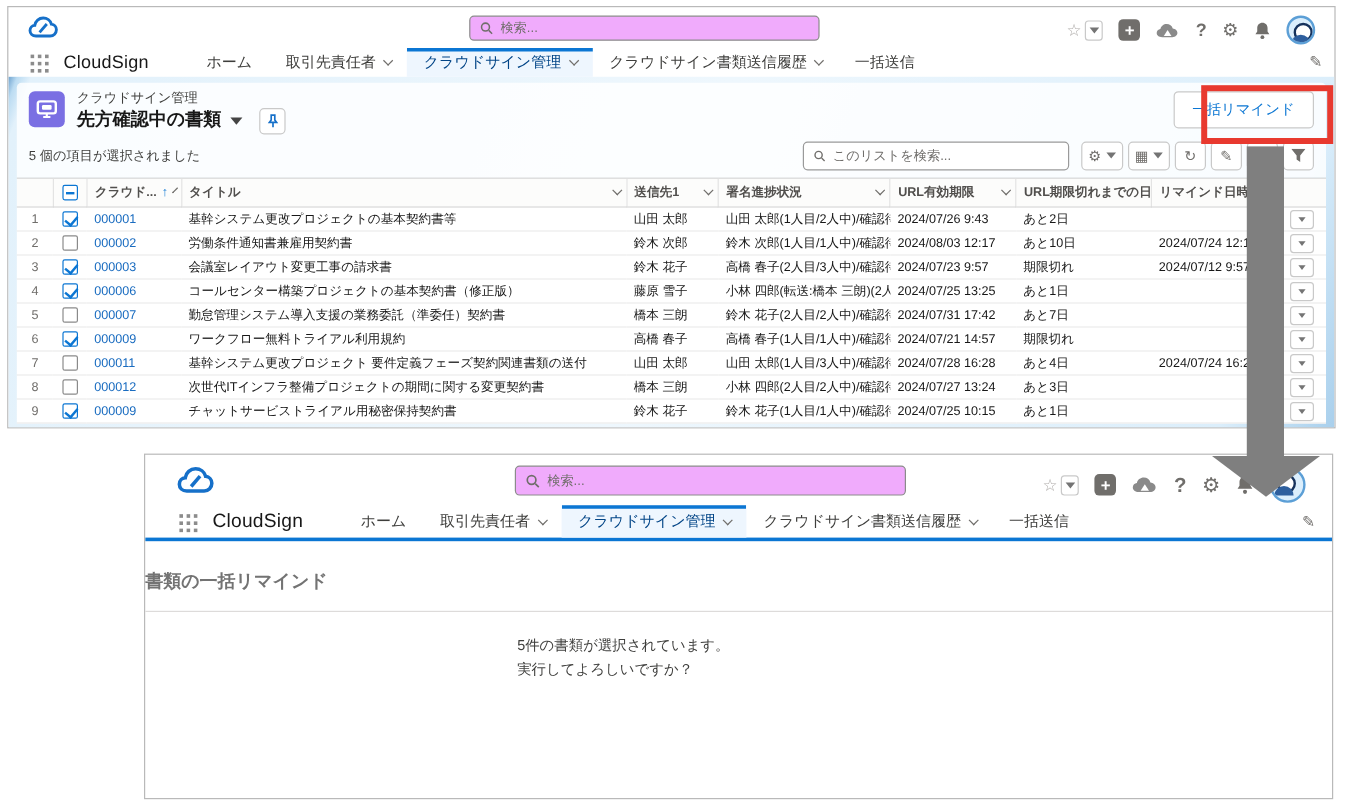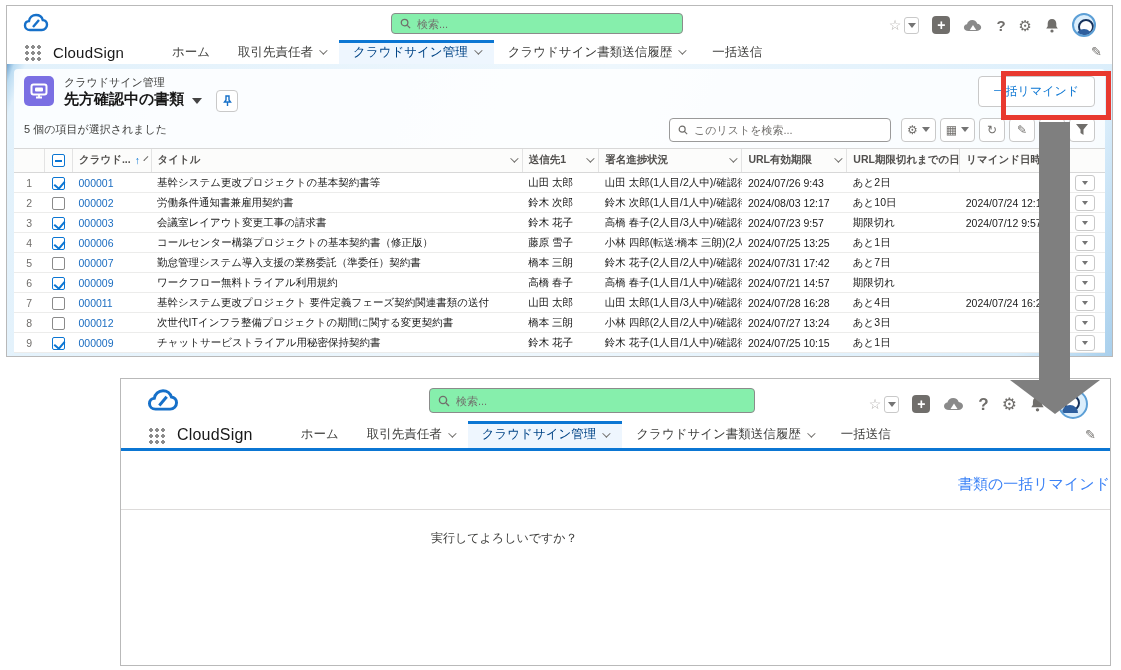--- a/index.html
+++ b/index.html
@@ -10,21 +10,21 @@
   
   .shot { position:absolute; background:#fff; border:1px solid #b9b9b9; overflow:hidden; }
   #shot1 { left:6px; top:5px; width:1107px; height:352px; }
   #shot2 { left:120px; top:378px; width:991px; height:288px; }
 
   .ghead { display:flex; align-items:center; position:relative; }
   #shot1 .ghead { height:34px; padding:0 14px 0 16px; }
   #shot2 .ghead { height:42px; padding:0 18px 0 26px; }
 
   .logo-cloud { flex:0 0 auto; }
-  .gsearch { position:absolute; display:flex; align-items:center; gap:6px; border:1px solid #8b8b8b; border-radius:4px; background:#86efac; padding:0 8px; }
+  .gsearch { position:absolute; display:flex; align-items:center; gap:6px; border:1px solid #8b8b8b; border-radius:4px; background:#f0abfc; padding:0 8px; }
   #shot1 .gsearch { left:384px; top:7px; width:292px; height:21px; }
   #shot2 .gsearch { left:308px; top:9px; width:326px; height:25px; }
   .gsearch input { border:none; outline:none; flex:1; font-size:11px; color:#444; background:transparent; font-family:inherit; }
   .gsearch input::placeholder { color:#706e6b; }
 
   .gicons { position:absolute; display:flex; align-items:center; gap:13px; }
   #shot1 .gicons { right:16px; top:7px; }
   #shot2 .gicons { right:22px; top:10px; }
   .fav { display:flex; align-items:center; }
   .star { color:#b0adab; font-size:14px; line-height:1; }
@@ -97,21 +97,21 @@
   .lnk { color:#1a6cc0; text-decoration:none; }
   .cb { display:inline-block; width:13px; height:13px; border:1px solid #8a8a8a; border-radius:2px; background:#fff; position:relative; vertical-align:middle; }
   .cb.checked { border-color:#0b76d3; }
   .cb.checked::after { content:""; position:absolute; left:3px; top:1px; width:5px; height:8px; border-right:2px solid #0b76d3; border-bottom:2px solid #0b76d3; transform:rotate(40deg); }
   .cb.indet { border-color:#0b76d3; }
   .cb.indet::after { content:""; position:absolute; left:2px; top:5px; width:7px; height:2px; background:#0b76d3; }
   .rowmenu { width:20px; height:16px; border:1px solid #c9c9c9; border-radius:3px; background:#fff; display:inline-flex; align-items:center; justify-content:center; }
   .rowmenu .tri-down { border-left-width:3.5px; border-right-width:3.5px; border-top-width:4.5px; }
 
   
-  .dlg-title { text-align:right; font-size:15px; font-weight:400; color:#3b82f6; margin-top:24px; }
+  .dlg-title { text-align:left; font-size:15px; font-weight:700; color:#737373; margin-top:24px; }
   .dlg-divider { border-top:1px solid #dddbda; margin-top:15px; }
   .dlg-body { margin:18px 0 0 310px; font-size:12px; color:#3e3e3c; line-height:1.7; }
   .dlg-actions { display:flex; justify-content:center; gap:9px; margin-top:18px; }
   .btn-cancel { padding:7px 16px; font-size:12px; color:#0b76d3; background:#fff; border:1px solid #c9c9c9; border-radius:4px; font-family:inherit; }
   .btn-confirm { padding:7px 16px; font-size:12px; color:#fff; background:#0b76d3; border:1px solid #0b76d3; border-radius:4px; font-family:inherit; }
 
   
   #red-box { position:absolute; left:1001px; top:71px; width:110px; height:49px; border:5px solid #e8392f; z-index:40; pointer-events:none; }
   #arrow-shaft { position:absolute; left:1039px; top:122px; width:31px; height:258px; background:#7f7f7f; z-index:50; }
   #arrow-head { position:absolute; left:1010px; top:380px; width:0; height:0; border-left:45px solid transparent; border-right:45px solid transparent; border-top:34px solid #7f7f7f; z-index:50; }
@@ -527,20 +527,21 @@
             <span>一括送信</span>
           </li>
         </ul>
       <span class="nav-pencil">✎</span>
     </div>
 
     <div>
       <div class="dlg-title">書類の一括リマインド</div>
       <div class="dlg-divider"></div>
       <div class="dlg-body">
+        <div>5件の書類が選択されています。</div>
         <div>実行してよろしいですか？</div>
       </div>
     </div>
   </div>
 
   <div id="red-box"></div>
   <div id="arrow-shaft"></div>
   <div id="arrow-head"></div>
 </div>
 

